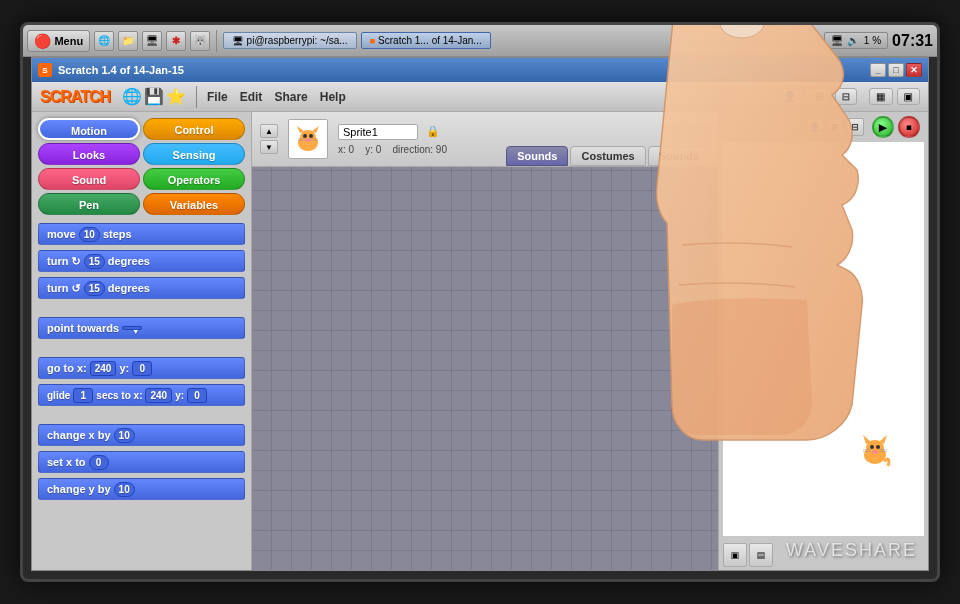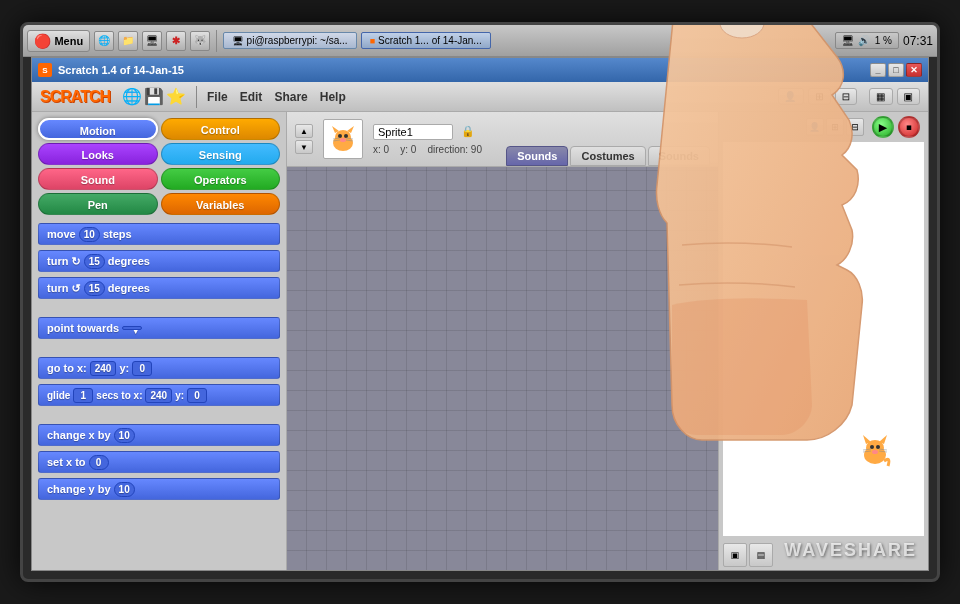--- a/index.html
+++ b/index.html
@@ -99,22 +99,22 @@
       border: 1px solid #888;
       border-radius: 2px;
       padding: 2px 6px;
       font-size: 10px;
       display: flex;
       align-items: center;
       gap: 4px;
     }
 
     .clock {
-      font-size: 12px;
-      font-weight: normal;
+      font-size: 16px;
+      font-weight: bold;
     }
 
     
     .scratch-window {
       position: absolute;
       top: 32px;
       left: 8px;
       right: 8px;
       bottom: 8px;
       background: #c8c8c8;
@@ -240,21 +240,21 @@
     }
 
     
     .scratch-main {
       display: flex;
       height: calc(100% - 54px);
     }
 
     
     .blocks-panel {
-      width: 255px;
+      width: 220px;
       background: #c8c8c8;
       display: flex;
       flex-direction: column;
       border-right: 1px solid #aaa;
       flex-shrink: 0;
     }
 
     
     .categories {
       display: grid;
@@ -541,21 +541,21 @@
       width: 480px;
       height: 620px;
     }
 
     
     .watermark {
       position: absolute;
       bottom: 18px;
       right: 20px;
       font-size: 18px;
-      font-weight: 700;
+      font-weight: 400;
       color: rgba(255,255,255,0.7);
       font-family: 'Arial Black', Arial, sans-serif;
       letter-spacing: 2px;
       z-index: 50;
       text-shadow: 1px 1px 3px rgba(0,0,0,0.5);
     }
 
     .lock-icon {
       font-size: 11px;
       margin-left: 2px;

